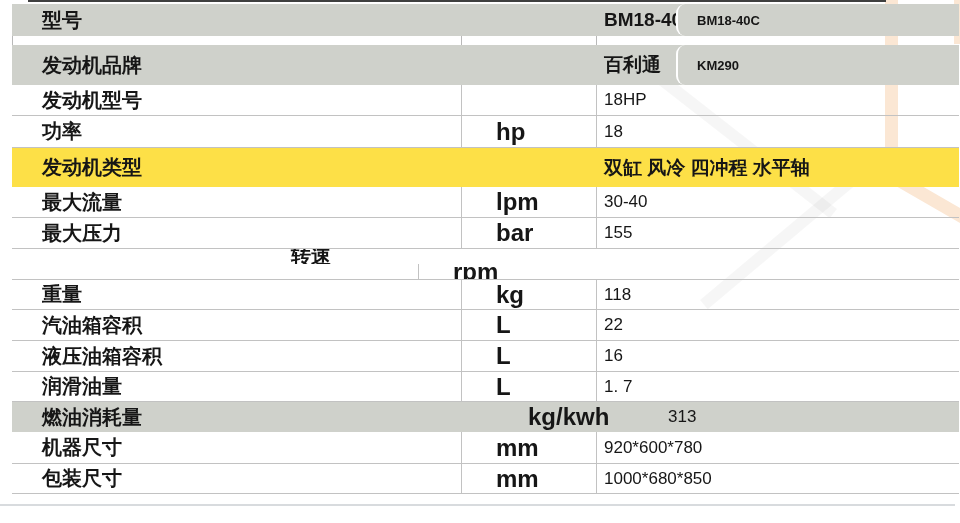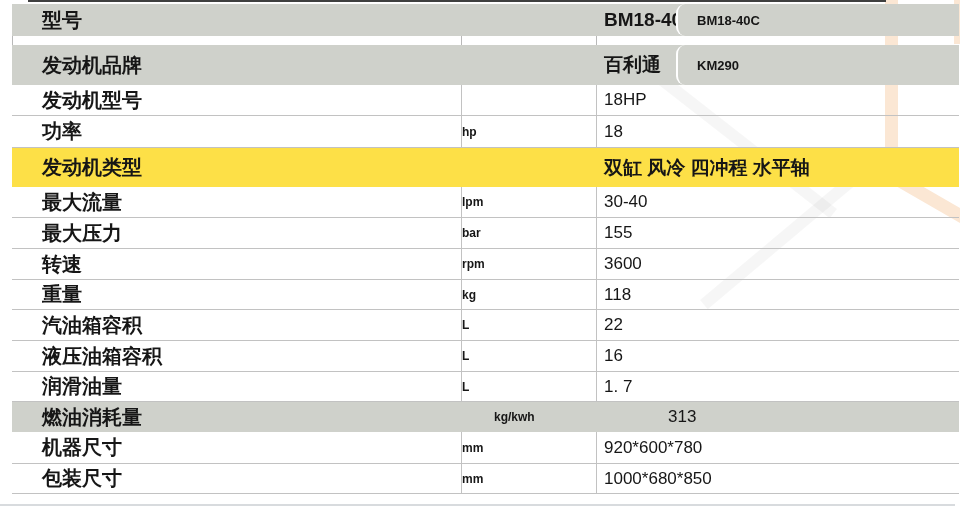--- a/index.html
+++ b/index.html
@@ -48,21 +48,21 @@
     display:flex;align-items:center;
     box-sizing:border-box;
     background:transparent;
   }
   .row.bordered{border-bottom:1px solid #c2c2c2;}
   .row.shaded{background:#cfd1cb;}
   .gap-row{position:relative;}
   .gap-row .tick{position:absolute;top:0;bottom:0;width:1px;background:#b9b9b9;}
   .cell{box-sizing:border-box;height:100%;display:flex;align-items:center;overflow:hidden;white-space:nowrap;}
   .cell.label{width:449px;padding-left:30px;font-size:20px;font-weight:bold;}
-  .cell.unit{width:135px;padding-left:0;font-size:12px;font-weight:bold;}
+  .cell.unit{width:135px;padding-left:34px;font-size:24px;font-weight:bold;}
   .cell.value{flex:1;padding-left:7px;font-size:17px;font-weight:normal;}
   .row:not(.shaded) .cell.unit,
   .row:not(.shaded) .cell.value{border-left:1px solid #c2c2c2;}
   .row.shaded .cell.unit,
   .row.shaded .cell.value{border-left:1px solid transparent;}
   .row.emphasis .cell.value{font-size:19px;font-weight:bold;}
   .row.split .cell.value{flex:0 0 80px;}
   .cell.value2{flex:1;border-left:2px solid #ffffff;padding-left:19px;font-size:13px;font-weight:bold;border-radius:9px;}
 </style>
 </head>
@@ -115,21 +115,21 @@
       <div class="row bordered" style="height: 31px;">
     <div class="cell label">最大流量</div>
     <div class="cell unit">lpm</div>
     <div class="cell value">30-40</div>
   </div>
       <div class="row bordered" style="height: 31px;">
     <div class="cell label">最大压力</div>
     <div class="cell unit">bar</div>
     <div class="cell value">155</div>
   </div>
-      <div class="row bordered" style="height: 31px;">
+      <div class="row bordered" style="height: 31px; flex-direction: column;">
     <div class="cell label">转速</div>
     <div class="cell unit">rpm</div>
     <div class="cell value">3600</div>
   </div>
       <div class="row bordered" style="height: 30px;">
     <div class="cell label">重量</div>
     <div class="cell unit">kg</div>
     <div class="cell value">118</div>
   </div>
       <div class="row bordered" style="height: 31px;">

